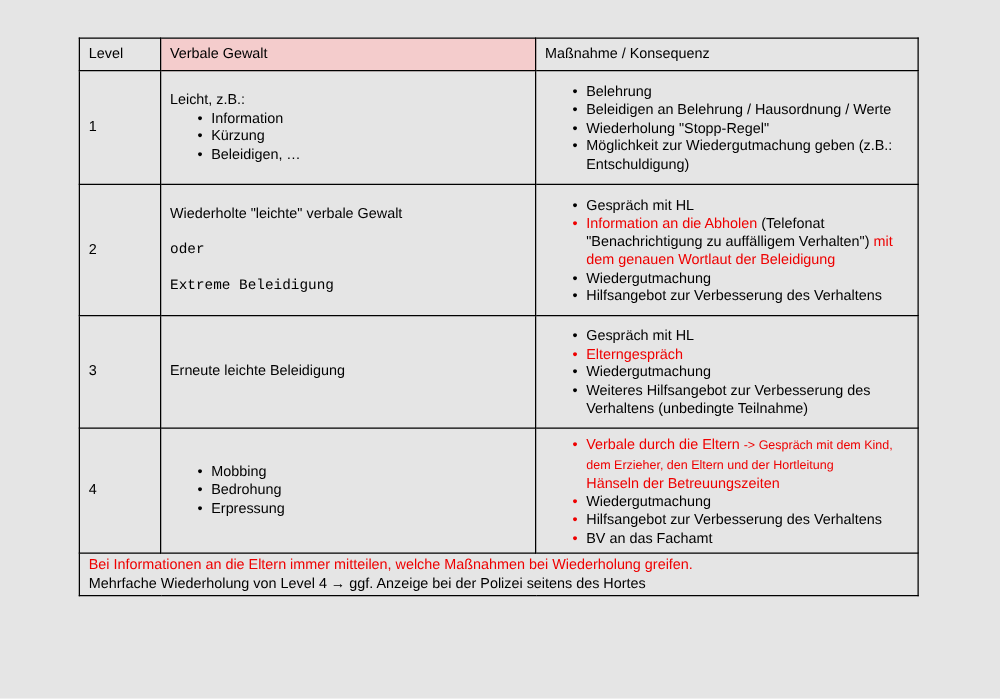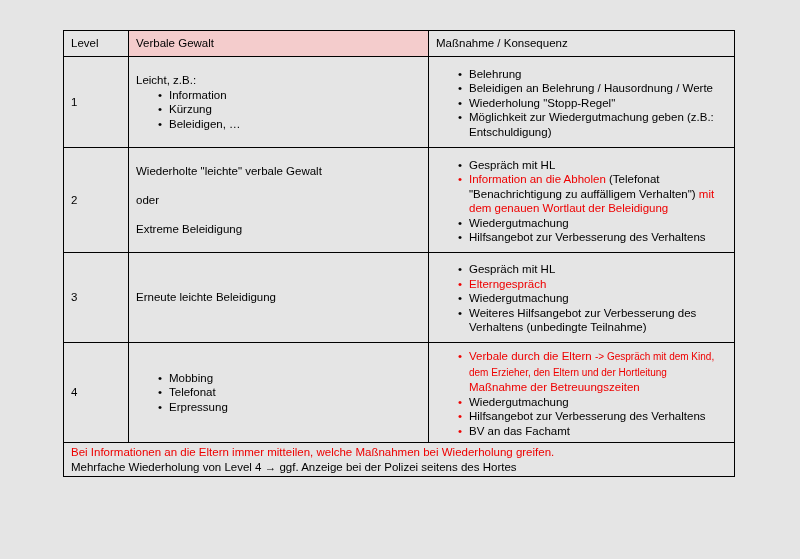--- a/index.html
+++ b/index.html
@@ -23,21 +23,21 @@
   }
   thead th { height: 26px; padding: 0 7px; }
   th.h-gewalt { background: var(--pink, #f4cccc); font-weight: bold; }
   td.level { padding: 0 7px; vertical-align: middle; }
   td.gewalt { padding: 4px 7px; vertical-align: middle; }
   td.massnahme { padding: 6px 8px 4px 8px; vertical-align: top; }
   tbody tr:nth-child(1) > td { height: 91px; }
   tbody tr:nth-child(2) > td { height: 105px; }
   tbody tr:nth-child(3) > td { height: 90px; }
   tbody tr:nth-child(4) > td { height: 95px; }
-  td.gewalt p + p { margin-top: 14.5px; }
+  td.gewalt p + p { margin-top: 14.5px; font-family: Liberation Mono, monospace; }
   ul.blist { list-style: none; margin: 0; padding: 0; }
   ul.blist li { display: flex; align-items: flex-start; }
   td.gewalt ul.blist { margin-left: 15px; }
   td.gewalt p + ul.blist { margin-top: 0; }
   td.massnahme ul.blist { margin-left: 14px; }
   .bullet { flex: 0 0 18px; width: 18px; text-align: center; }
   .red { color: var(--red, #ee0000); }
   .small { font-size: 10px; }
   td.footer-cell { height: 33px; padding: 2px 7px; vertical-align: middle; }
 </style>
@@ -156,33 +156,33 @@
         <tr>
           <td class="level">4</td>
           <td class="gewalt">
             <ul class="blist">
               <li>
                 <span class="bullet">•</span>
                 <span><span>Mobbing</span></span>
               </li>
               <li>
                 <span class="bullet">•</span>
-                <span><span>Telefonat</span></span>
+                <span><span>Bedrohung</span></span>
               </li>
               <li>
                 <span class="bullet">•</span>
                 <span><span>Erpressung</span></span>
               </li>
             </ul>
           </td>
           <td class="massnahme">
             <ul class="blist">
               <li>
                 <span class="bullet red">•</span>
-                <span><span class="red">Verbale durch die Eltern </span><span class="red small">-&gt; Gespräch mit dem Kind, dem Erzieher, den Eltern und der Hortleitung</span><br><span class="red">Maßnahme der Betreuungszeiten</span></span>
+                <span><span class="red">Verbale durch die Eltern </span><span class="red small">-&gt; Gespräch mit dem Kind, dem Erzieher, den Eltern und der Hortleitung</span><br><span class="red">Hänseln der Betreuungszeiten</span></span>
               </li>
               <li>
                 <span class="bullet red">•</span>
                 <span><span>Wiedergutmachung</span></span>
               </li>
               <li>
                 <span class="bullet red">•</span>
                 <span><span>Hilfsangebot zur Verbesserung des Verhaltens</span></span>
               </li>
               <li>

